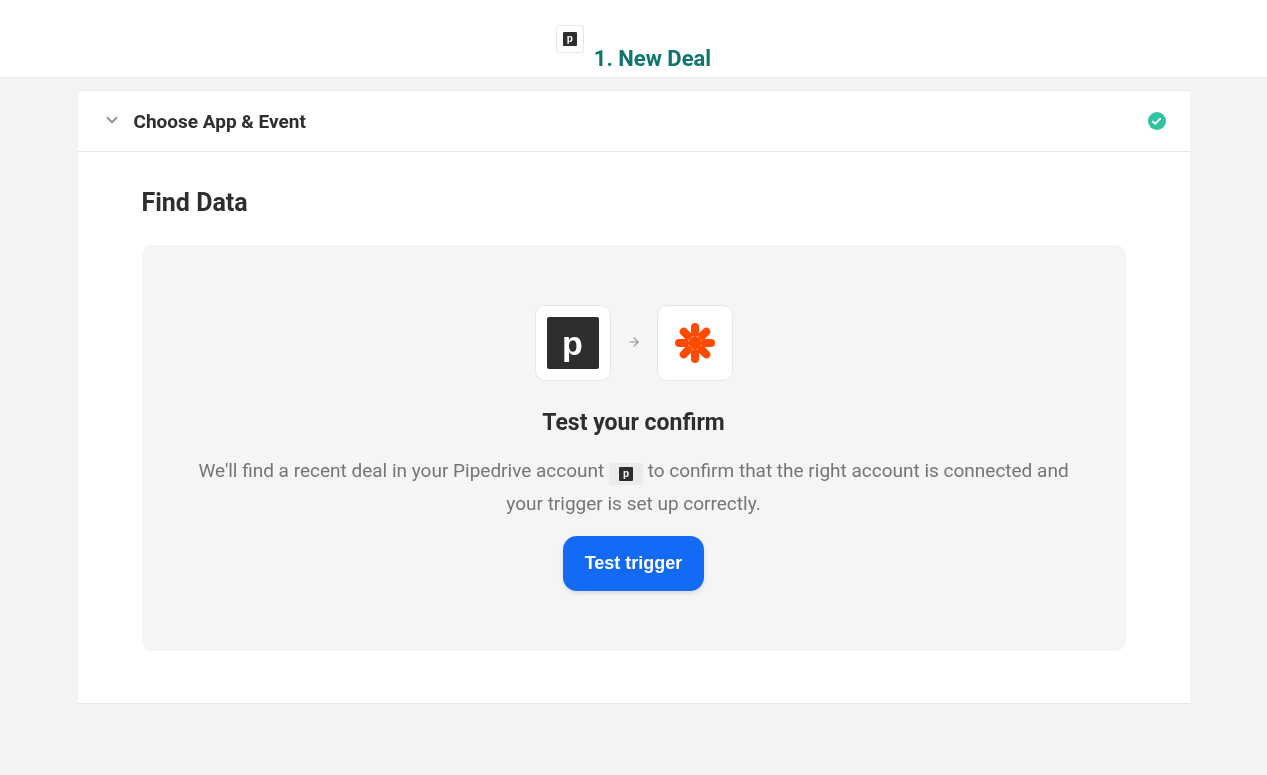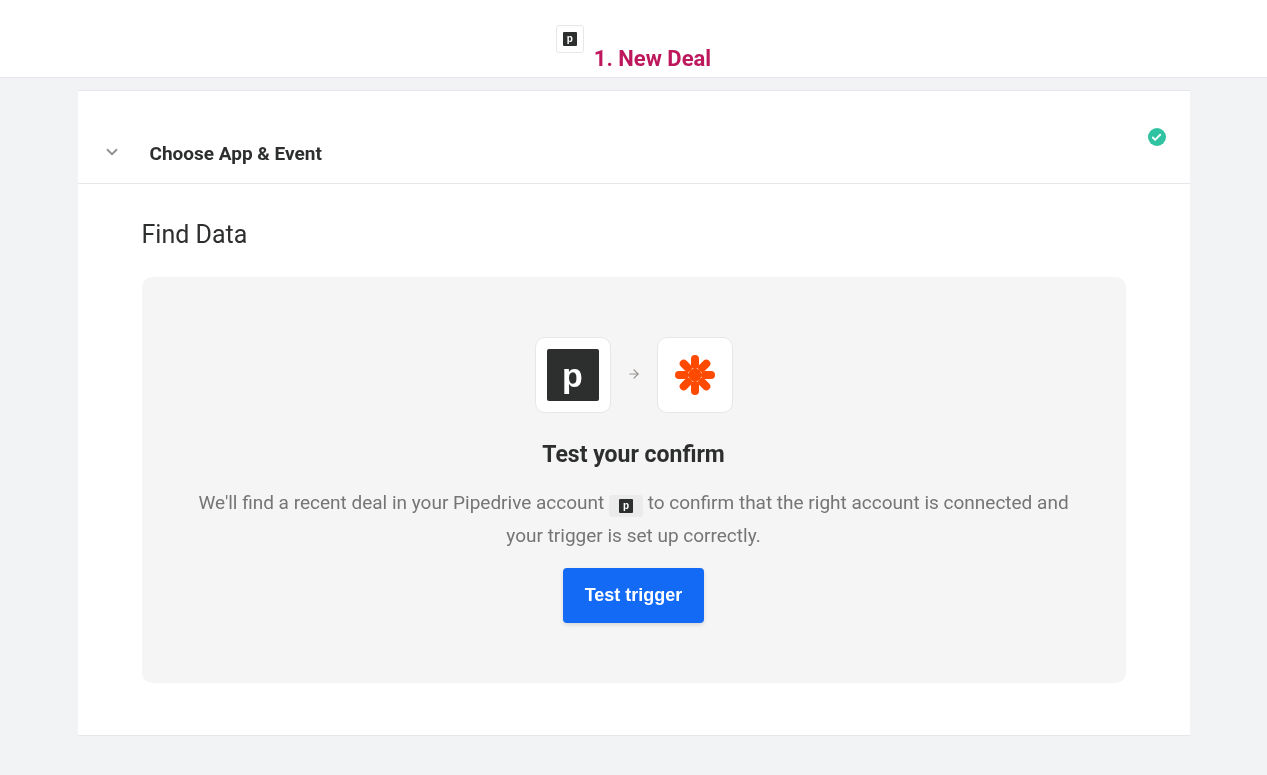--- a/index.html
+++ b/index.html
@@ -40,21 +40,21 @@
       border: 1px solid #e5e7eb;
       border-radius: 3px;
       display: flex;
       align-items: center;
       justify-content: center;
       background: #fff;
     }
     .header-title {
       font-size: 22px;
       font-weight: 700;
-      color: #be185d;
+      color: #0f766e;
       margin-top: 40px;
     }
     .content-container {
       max-width: 1112px;
       margin: 0 auto;
       padding: 0;
     }
     .section-card {
       background: #ffffff;
     }
@@ -64,22 +64,21 @@
       padding: 18.5px 24px;
       display: flex;
       align-items: center;
       justify-content: space-between;
       cursor: pointer;
       margin-top: -1px;
     }
     .section-row-left {
       display: flex;
       align-items: flex-start;
-      gap: 28px;
-      margin-top: 32px;
+      gap: 12px;
     }
     .chevron-icon {
       width: 20px;
       height: 20px;
       display: flex;
       align-items: center;
       justify-content: center;
       color: #95928e;
     }
     .section-row-title {
@@ -95,21 +94,21 @@
       display: flex;
       align-items: center;
       justify-content: center;
     }
     .find-data-section {
       padding: 36px 64px 52px 64px;
       border-bottom: 1px solid #e5e7eb;
     }
     .find-data-title {
       font-size: 25px;
-      font-weight: 400;
+      font-weight: 700;
       color: #2d2e2e;
       margin-bottom: 28px;
     }
     .test-card {
       background: #f5f5f5;
       border-radius: 10px;
       padding: 60px 44px 60px 44px;
       text-align: center;
     }
     .icons-row {
@@ -175,21 +174,21 @@
       font-size: 19px;
       vertical-align: baseline;
     }
     .test-button {
       background: #136bf5;
       color: #ffffff;
       border: none;
       padding: 17px 22px;
       font-size: 18px;
       font-weight: 700;
-      border-radius: 4px;
+      border-radius: 14px;
       cursor: pointer;
       box-shadow: 0 2px 4px rgba(0,0,0,0.12);
     }
     .top-border-section {
       border-top: 1px solid #e5e7eb;
       margin-top: 12px;
     }
   </style>
 </head>
 <body>

